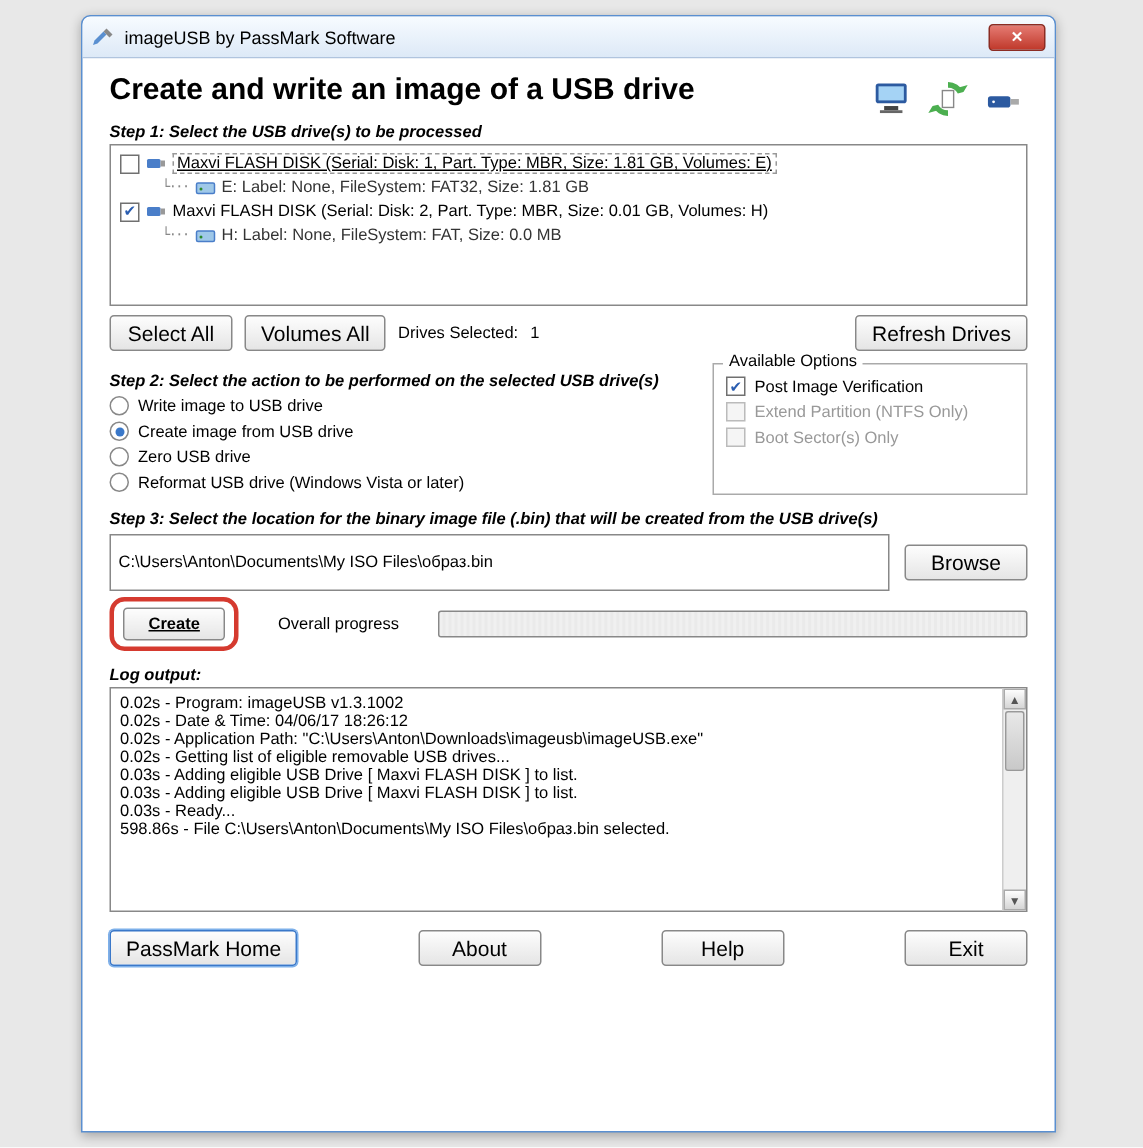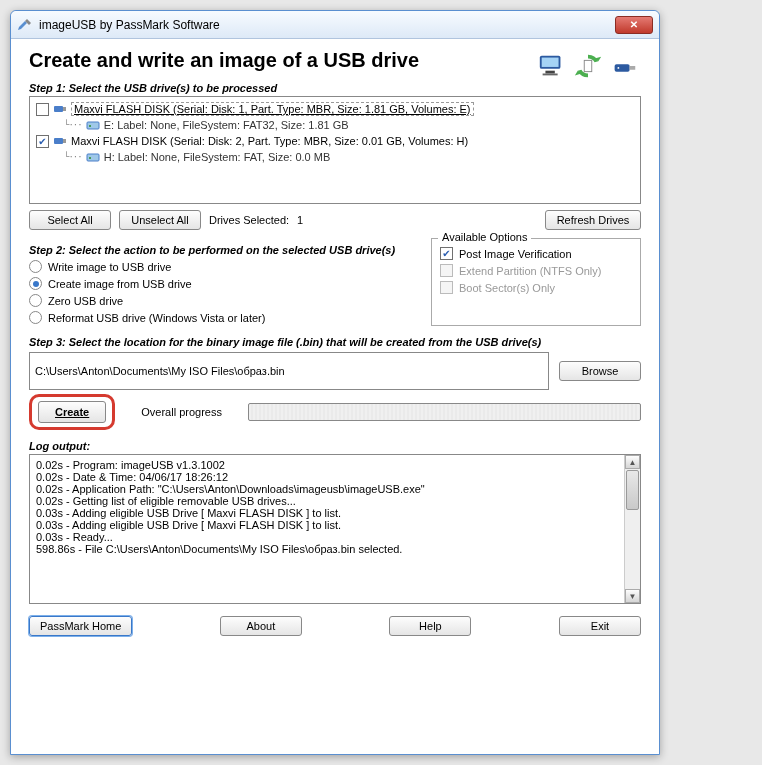--- a/index.html
+++ b/index.html
@@ -1,36 +1,36 @@
 <!DOCTYPE html>
 <html><head>
 <meta charset="utf-8">
 <style>
 * { box-sizing: border-box; margin: 0; padding: 0; }
 body { font-family: "Segoe UI", Tahoma, sans-serif; font-size: 11px; background: #fff; width: 762px; height: 765px; overflow: hidden; }
 .shadow { padding: 10px; background: #e8e8e8; width: 762px; height: 765px; }
-.window { width: 650px; height: 745px; background: #fff; border: 1px solid #5a8fd0; border-radius: 6px 6px 0 0; box-shadow: 0 2px 8px rgba(0,0,0,0.3); position: relative; }
+.window { width: 650px; height: 745px; background: #fff; border: 1px solid #5a8fd0; border-radius: 6px 6px 0 0; box-shadow: 0 2px 8px rgba(0,0,0,0.3); position: relative; margin-left: 44px; }
 .titlebar { height: 28px; background: linear-gradient(#f7fbff,#dde9f7); border-bottom: 1px solid #b0c4de; border-radius: 6px 6px 0 0; display: flex; align-items: center; padding: 0 6px; }
 .titlebar .icon { width: 16px; height: 16px; margin-right: 6px; display:flex;align-items:center;justify-content:center;}
 .titlebar .title { font-size: 12px; color: #000; }
 .close-btn { margin-left: auto; width: 38px; height: 18px; background: linear-gradient(#e57b73,#c0392b); border: 1px solid #8b2c23; border-radius: 3px; display:flex;align-items:center;justify-content:center; color:#fff; font-weight:bold; font-size:10px;}
 .content { padding: 10px 18px 8px 18px; }
 .main-title { font-size: 20px; font-weight: bold; margin-bottom: 10px; }
 .header-icons { position: absolute; top: 40px; right: 20px; display:flex; gap:6px;}
 .header-icons svg { width: 30px; height: 30px; }
 .step-label { font-weight: bold; font-style: italic; font-size: 11px; margin: 6px 0 2px 0; }
 .drive-list { border: 1px solid #888; background: #fff; height: 108px; padding: 4px 6px; overflow: auto; font-size: 11px; }
 .drive-row { display:flex; align-items:center; gap:4px; padding: 1px 0;}
 .drive-row.child { padding-left: 28px; color:#333;}
 .drive-row .dots { color:#888; font-family: monospace; font-size: 9px; letter-spacing:-1px;}
 .chk { width: 13px; height: 13px; border: 1px solid #707070; background:#fff; display:inline-flex;align-items:center;justify-content:center;font-size:10px;color:#2a5db0;}
 .chk.checked::after { content:"✔"; }
 .usb-icon { width:14px;height:14px; display:inline-block;}
 .hdd-icon { width:14px;height:14px; display:inline-block;}
-.btn { background: linear-gradient(#fdfdfd,#e5e5e5); border: 1px solid #888; border-radius:3px; padding: 3px 10px; font-size: 11px; cursor:pointer; min-width:82px; text-align:center;}
+.btn { background: linear-gradient(#fdfdfd,#e5e5e5); border: 1px solid #888; border-radius:3px; padding: 3px 10px; font-size: 14px; cursor:pointer; min-width:82px; text-align:center;}
 .btn-row { display:flex; gap:8px; align-items:center; margin-top:6px;}
 .btn-row .spacer { flex:1; }
 .step2-row { display:flex; gap:12px; margin-top:8px;}
 .step2-left { flex: 1;}
 .radio-row, .check-row { display:flex; align-items:center; gap:6px; padding: 2px 0; font-size:11px;}
 .radio { width:13px;height:13px;border:1px solid #888;border-radius:50%;display:inline-flex;align-items:center;justify-content:center;}
 .radio.selected::after { content:"";width:6px;height:6px;background:#3a78c9;border-radius:50%;}
 .fieldset { border:1px solid #aaa; padding: 6px 8px 8px 8px; position:relative; min-width:210px;}
 .fieldset-legend { position:absolute; top:-8px; left:6px; background:#fff; padding:0 4px; font-size:11px;}
 .check-row.disabled { color:#999; }
@@ -119,21 +119,21 @@
       <span class="dots">└···</span>
       <span class="hdd-icon"><svg viewBox="0 0 14 14">
                 <rect x="1" y="4" width="12" height="7" rx="1" fill="#9fc8e8" stroke="#4a7ec9"></rect>
                 <circle cx="4" cy="8" r="1" fill="#2a8a2a"></circle>
               </svg></span>
       <span>H: Label: None, FileSystem: FAT, Size: 0.0 MB</span>
     </div>
   </div>
   <div class="btn-row">
     <div class="btn">Select All</div>
-    <div class="btn">Unselect All</div>
+    <div class="btn">Volumes All</div>
     <span>Drives Selected:</span>
     <span>1</span>
     <div class="spacer"></div>
     <div class="btn" style="min-width:96px">Refresh Drives</div>
   </div>
 
   <div class="step2-row">
     <div class="step2-left">
       <div class="step-label">Step 2: Select the action to be performed on the selected USB drive(s)</div>
       <div class="radio-row">

